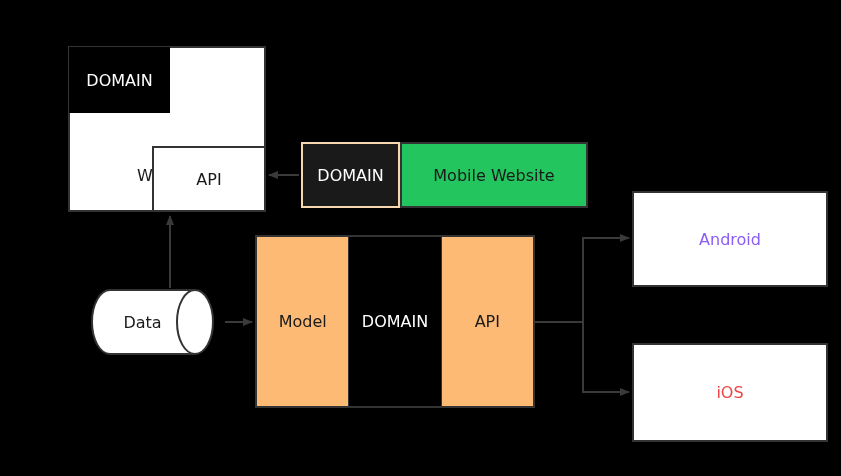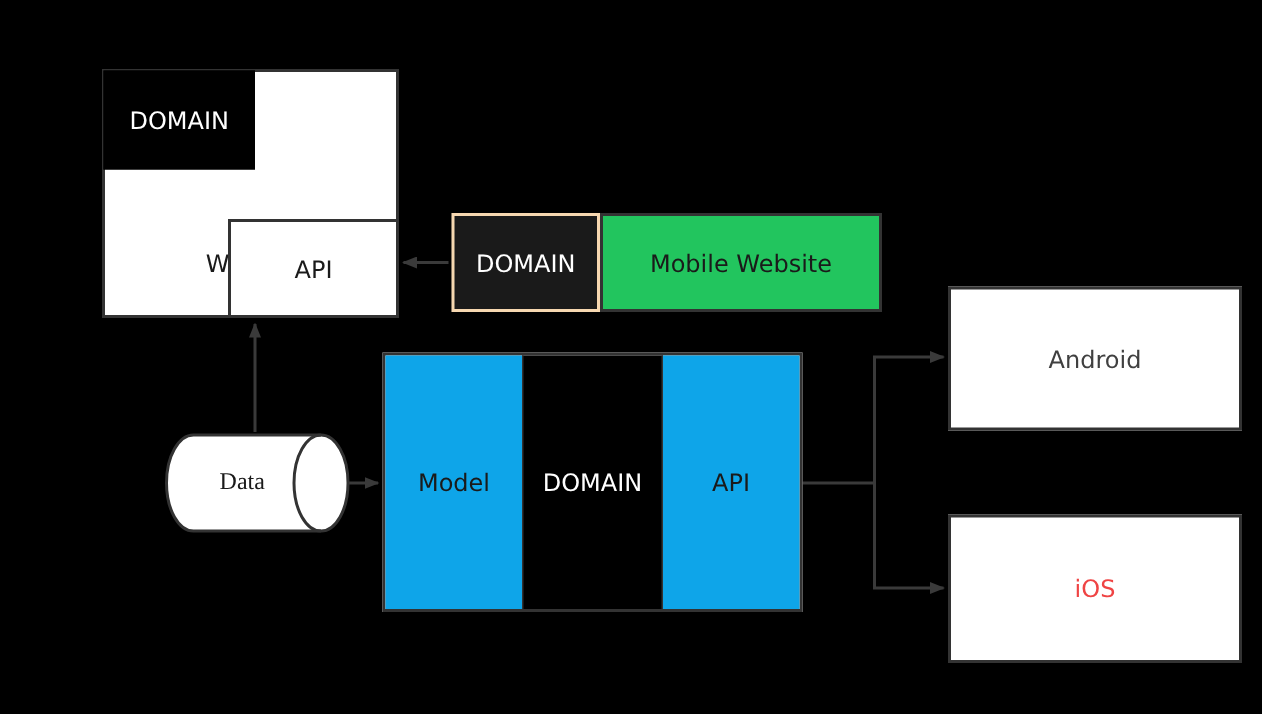--- a/index.html
+++ b/index.html
@@ -98,25 +98,24 @@
     height: 66px;
     background: #1a1a1a;
     border: 2px solid #f6d7b0;
     color: #ffffff;
     font-size: 16px;
   }
 
   
   .cylinder {
     position: absolute;
-    left: 89px;
+    left: 70px;
     top: 288px;
     width: 125px;
     height: 68px;
-    font-family: Liberation Serif, serif;
   }
   .cyl-label {
     position: absolute;
     left: 0;
     top: 0;
     width: 105px;
     height: 68px;
     display: flex;
     align-items: center;
     justify-content: center;
@@ -138,39 +137,39 @@
   }
   .server-cell {
     flex: 1 1 0;
     display: flex;
     align-items: center;
     justify-content: center;
     font-size: 16px;
     box-sizing: border-box;
   }
   .server-cell.light {
-    background: #0ea5e9;
+    background: #fdba74;
     color: #1a1a1a;
   }
   .server-cell.dark {
     background: #000000;
     color: #ffffff;
     border-left: 1px solid #333333;
     border-right: 1px solid #333333;
   }
 
   
   .android-box {
     left: 612px;
     top: 191px;
     width: 196px;
     height: 96px;
     background: #ffffff;
     border: 2px solid #333333;
-    color: #404040;
+    color: #8b5cf6;
     font-size: 16px;
   }
   .ios-box {
     left: 612px;
     top: 343px;
     width: 196px;
     height: 99px;
     background: #ffffff;
     border: 2px solid #333333;
     color: #ef4444;

